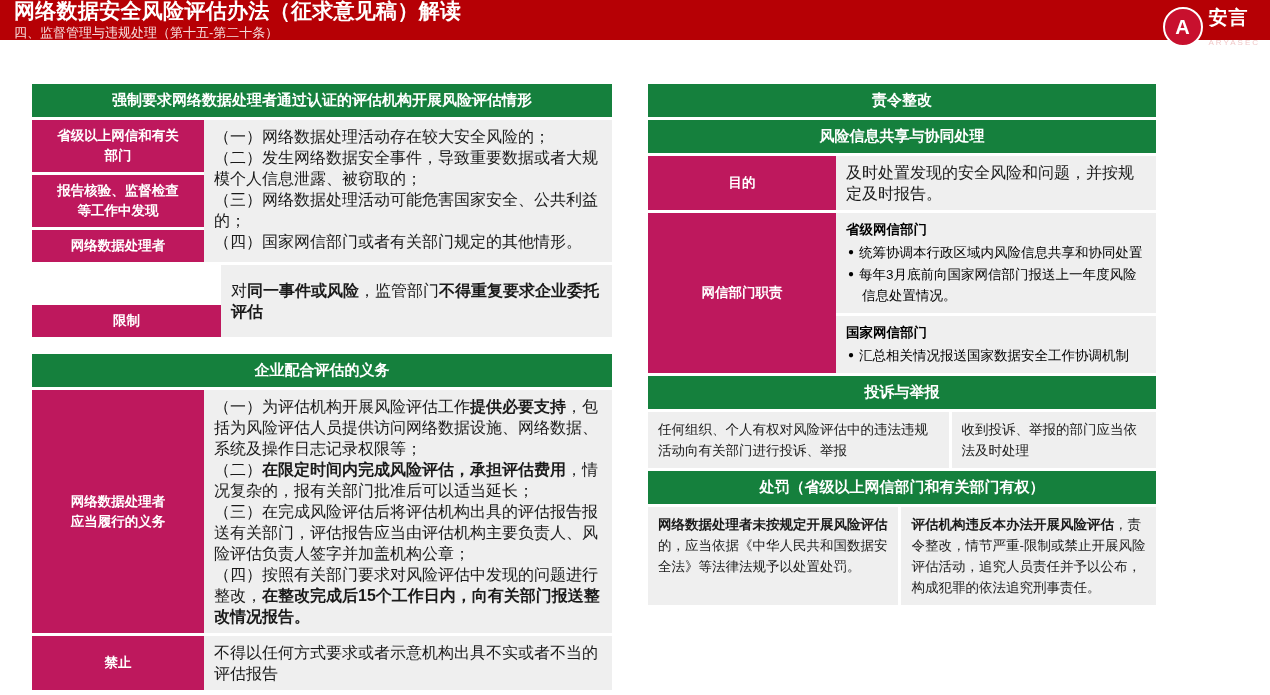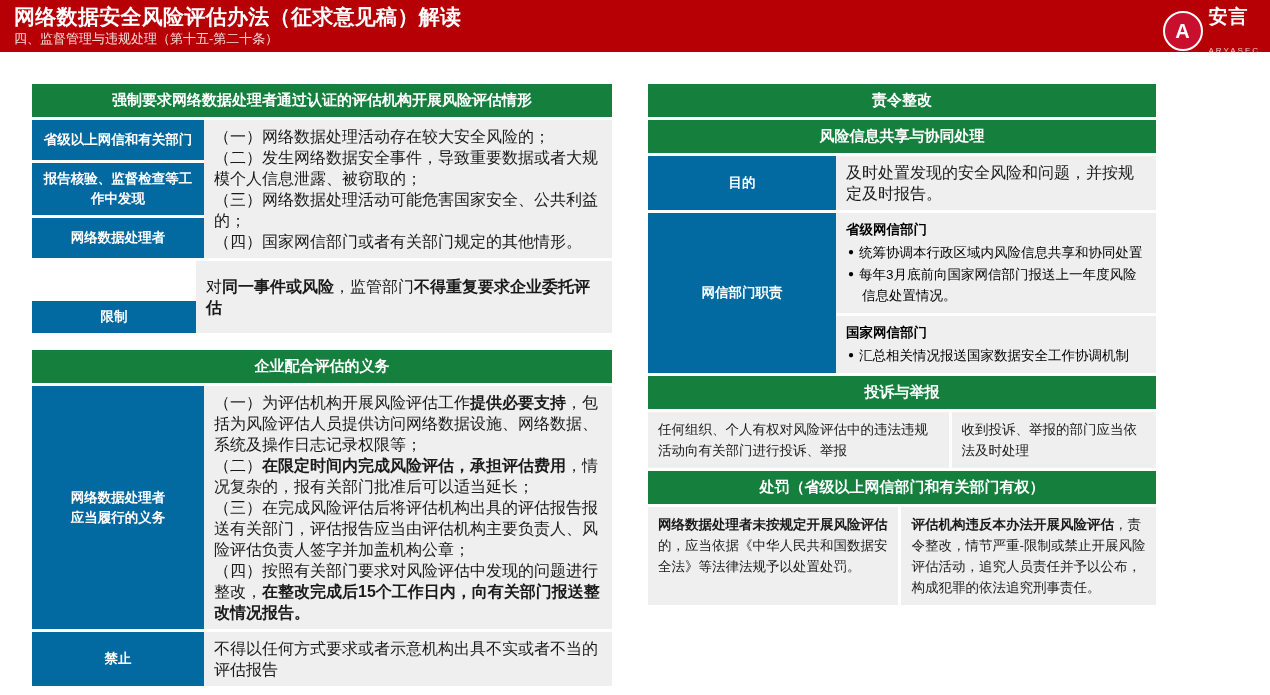--- a/index.html
+++ b/index.html
@@ -7,21 +7,21 @@
     margin: 0; padding: 0;
     width: 1270px; height: 695px;
     background: #ffffff;
     font-family: "Liberation Sans", sans-serif;
     overflow: hidden;
   }
   .page { position: relative; width: 1270px; height: 695px; }
 
   
   .header {
-    position: absolute; left: 0; top: 0; width: 1270px; height: 52px;
+    position: absolute; left: 0; top: 0; width: 1270px; height: 40px;
     background: #b60005;
     display: flex; align-items: center;
   }
   .header-text { padding-left: 14px; color: #ffffff; }
   .header-title {
     font-size: 21px; font-weight: bold; line-height: 26px;
     letter-spacing: 0.3px;
   }
   .header-sub {
     font-size: 13px; line-height: 18px; color: #f6dcdc; font-weight: normal;
@@ -32,39 +32,39 @@
   }
   .logo-mark {
     width: 40px; height: 40px; border-radius: 50%;
     border: 2px solid #ffffff;
     background: #c8102e;
     display: flex; align-items: center; justify-content: center;
     color: #ffffff; font-size: 20px; font-weight: bold;
   }
   .logo-text { color: #ffffff; line-height: 1; }
   .logo-cn { font-size: 19px; font-weight: bold; letter-spacing: 1px; }
-  .logo-en { font-size: 8px; letter-spacing: 2px; color: #f0c9c9; margin-top: 21px; }
+  .logo-en { font-size: 8px; letter-spacing: 2px; color: #f0c9c9; margin-top: 12px; }
 
   
   .col-left { position: absolute; left: 32px; top: 84px; width: 580px; }
   .col-right { position: absolute; left: 640px; top: 84px; width: 508px; margin-left: 8px; }
 
   .band {
     background: #15803d; color: #ffffff;
     font-size: 15px; font-weight: bold;
     text-align: center; padding: 7px 4px;
     margin-bottom: 3px;
   }
 
   .row { display: flex; margin-bottom: 3px; }
   .cell-label {
-    background: #0369a1; color: #ffffff;
+    background: #be185d; color: #ffffff;
     font-size: 13.5px; font-weight: bold;
     display: flex; align-items: center; justify-content: center;
-    text-align: center; padding: 6px 8px; line-height: 20px;
+    text-align: center; padding: 6px 20px; line-height: 20px;
   }
   .cell-body {
     background: #efefef; color: #1a1a1a;
     font-size: 16px; line-height: 21px;
     padding: 6px 10px;
     flex: 1;
   }
   .cell-body.center-v { display: flex; align-items: center; }
 
   .stack-labels { display: flex; flex-direction: column; width: 172px; }
@@ -118,21 +118,21 @@
         <div class="cell-label">报告核验、监督检查等工作中发现</div>
         <div class="cell-label">网络数据处理者</div>
       </div>
       <div class="cell-body" style="white-space: pre-line;">（一）网络数据处理活动存在较大安全风险的；
 （二）发生网络数据安全事件，导致重要数据或者大规模个人信息泄露、被窃取的；
 （三）网络数据处理活动可能危害国家安全、公共利益的；
 （四）国家网信部门或者有关部门规定的其他情形。</div>
     </div>
 
     <div class="row">
-      <div class="cell-label" style="width:164px;margin-top:40px;">限制</div>
+      <div class="cell-label" style="width:189px;margin-top:40px;">限制</div>
       <div class="cell-body center-v">
         <div>
           <span>对</span><b>同一事件或风险</b><span>，监管部门</span><b>不得重复要求企业委托评估</b>
         </div>
       </div>
     </div>
 
     <div class="spacer"></div>
 
     <div class="band">企业配合评估的义务</div>

